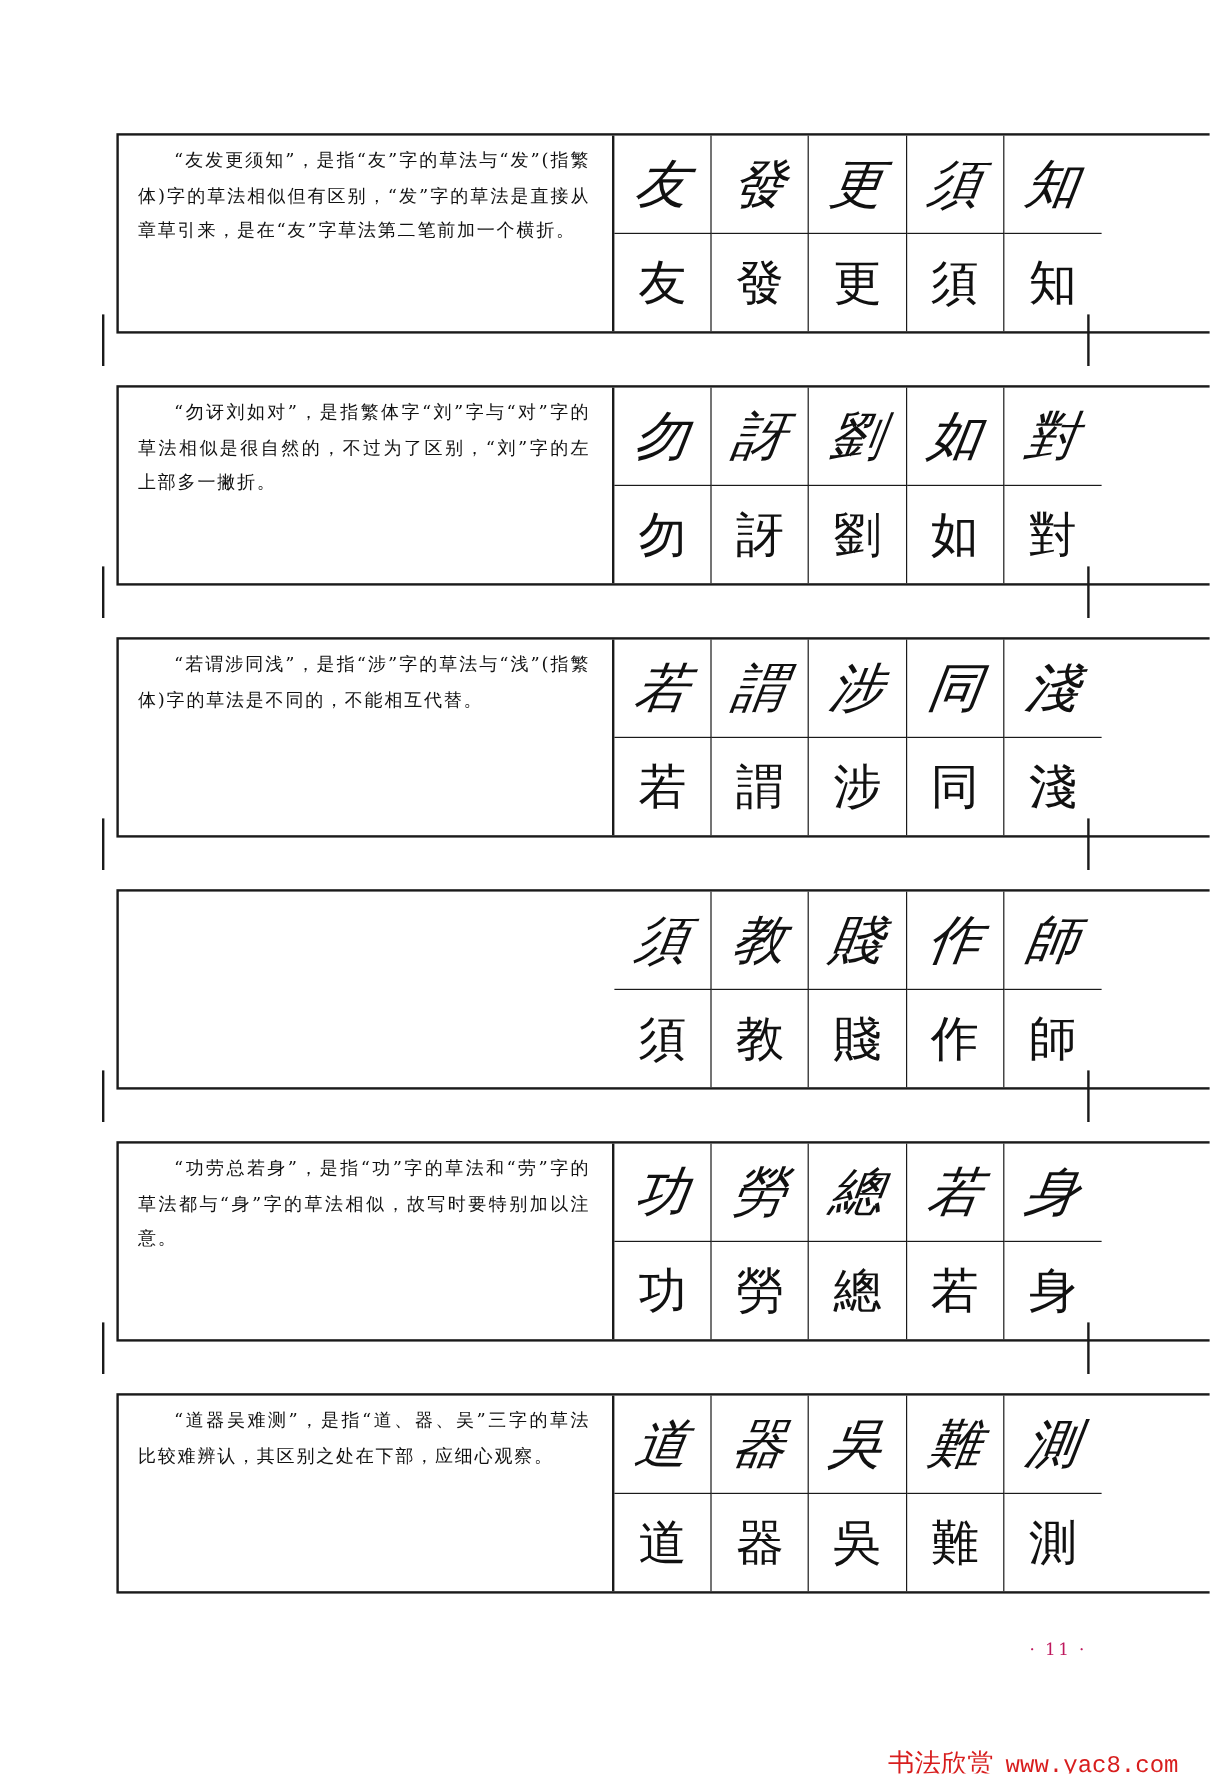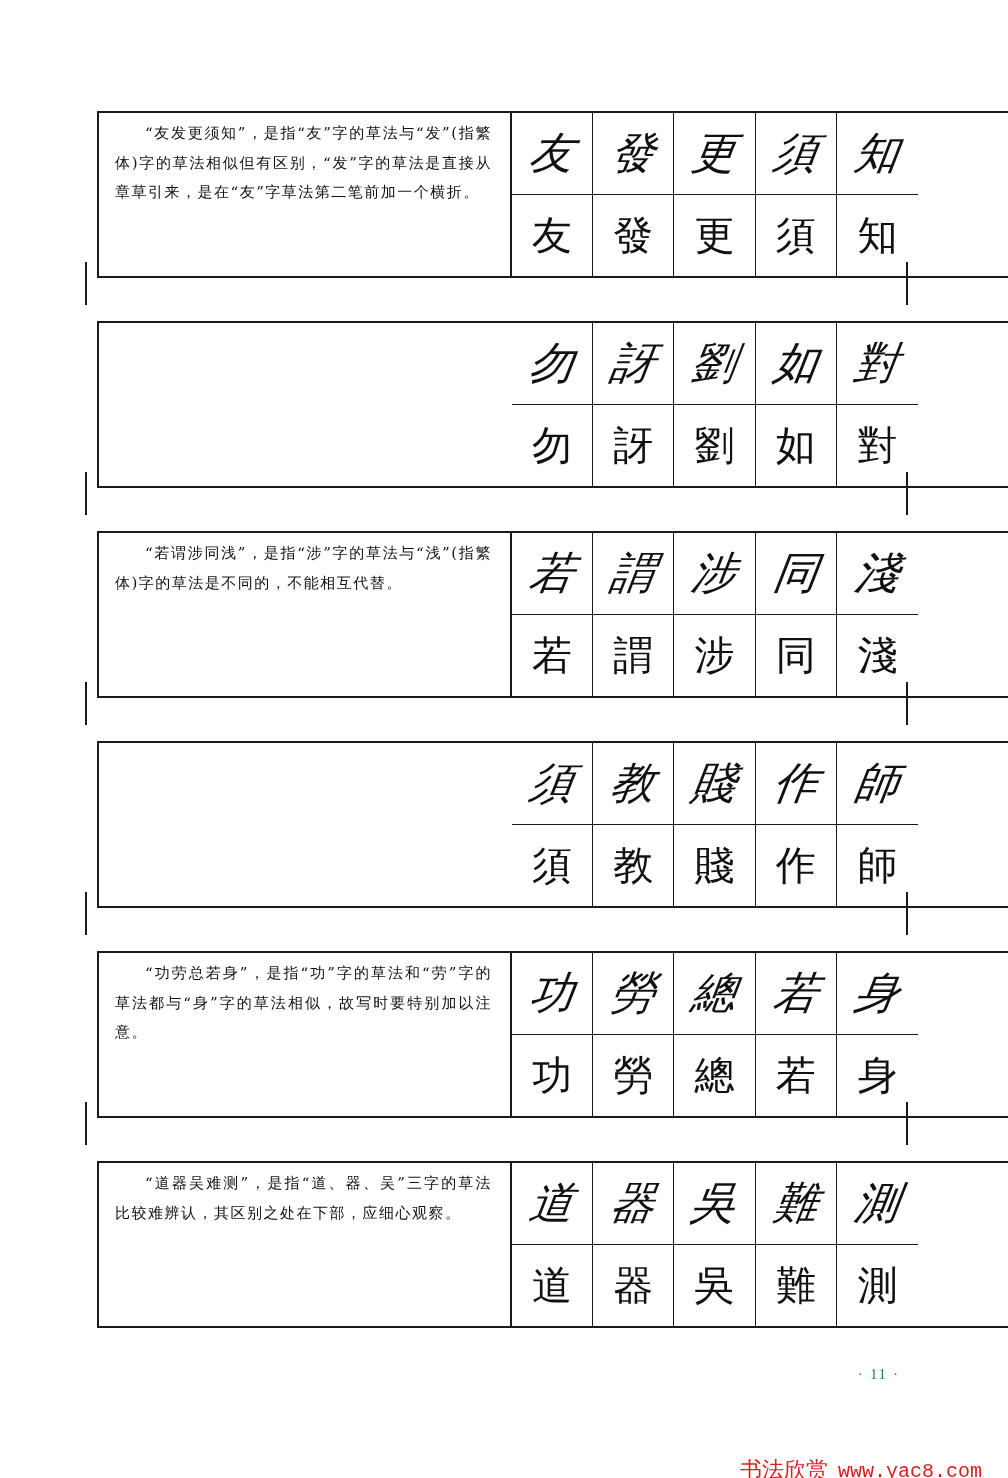--- a/index.html
+++ b/index.html
@@ -15,21 +15,21 @@
           display:grid; grid-template-columns:repeat(5,1fr); grid-template-rows:1fr 1fr; }
   .cell { border-right:1.5px solid #1a1a1a; border-bottom:1.5px solid #1a1a1a;
           display:flex; align-items:center; justify-content:center; box-sizing:border-box; }
   .cell:nth-child(5n) { border-right:none; }
   .cell:nth-child(n+6) { border-bottom:none; }
   .cursive { font-family:"DejaVu Serif","Liberation Serif",serif; font-size:44px;
              font-style:italic; transform:skewX(-8deg); color:#111; font-weight:normal; }
   .regular { font-family:"DejaVu Serif","Liberation Serif",serif; font-size:40px; color:#111; }
   .gap { position:absolute; left:85px; width:823px; height:43px; box-sizing:border-box;
          border-left:2px solid #1a1a1a; border-right:2px solid #1a1a1a; }
-  .page-num { position:absolute; left:858px; top:1367px; font-size:14px; letter-spacing:2px; color:#0f766e;font-family:Liberation Serif, serif; }
+  .page-num { position:absolute; left:858px; top:1367px; font-size:14px; letter-spacing:2px; color:#be185d; }
   .watermark { position:absolute; left:692px; top:1432px; font-family:"Liberation Mono","DejaVu Sans Mono",monospace;
                font-size:20px; color:#d81e1e; white-space:pre; }
   .watermark .cn { font-family:"DejaVu Sans","Liberation Sans",sans-serif; font-size:22px; margin-right:10px; }
 </style>
 </head>
 <body>
 
 <div>
 
   <div class="block" style="top:95px;">
@@ -63,20 +63,21 @@
           <span class="regular">須</span>
         </div>
       <div class="cell">
           <span class="regular">知</span>
         </div>
     </div>
   </div>
   <div class="gap" style="top:262px;"></div>
 
   <div class="block" style="top:305px;">
+    <div class="desc">“勿讶刘如对”，是指繁体字“刘”字与“对”字的草法相似是很自然的，不过为了区别，“刘”字的左上部多一撇折。</div>
     <div class="grid">
       <div class="cell">
           <span class="cursive">勿</span>
         </div>
       <div class="cell">
           <span class="cursive">訝</span>
         </div>
       <div class="cell">
           <span class="cursive">劉</span>
         </div>

